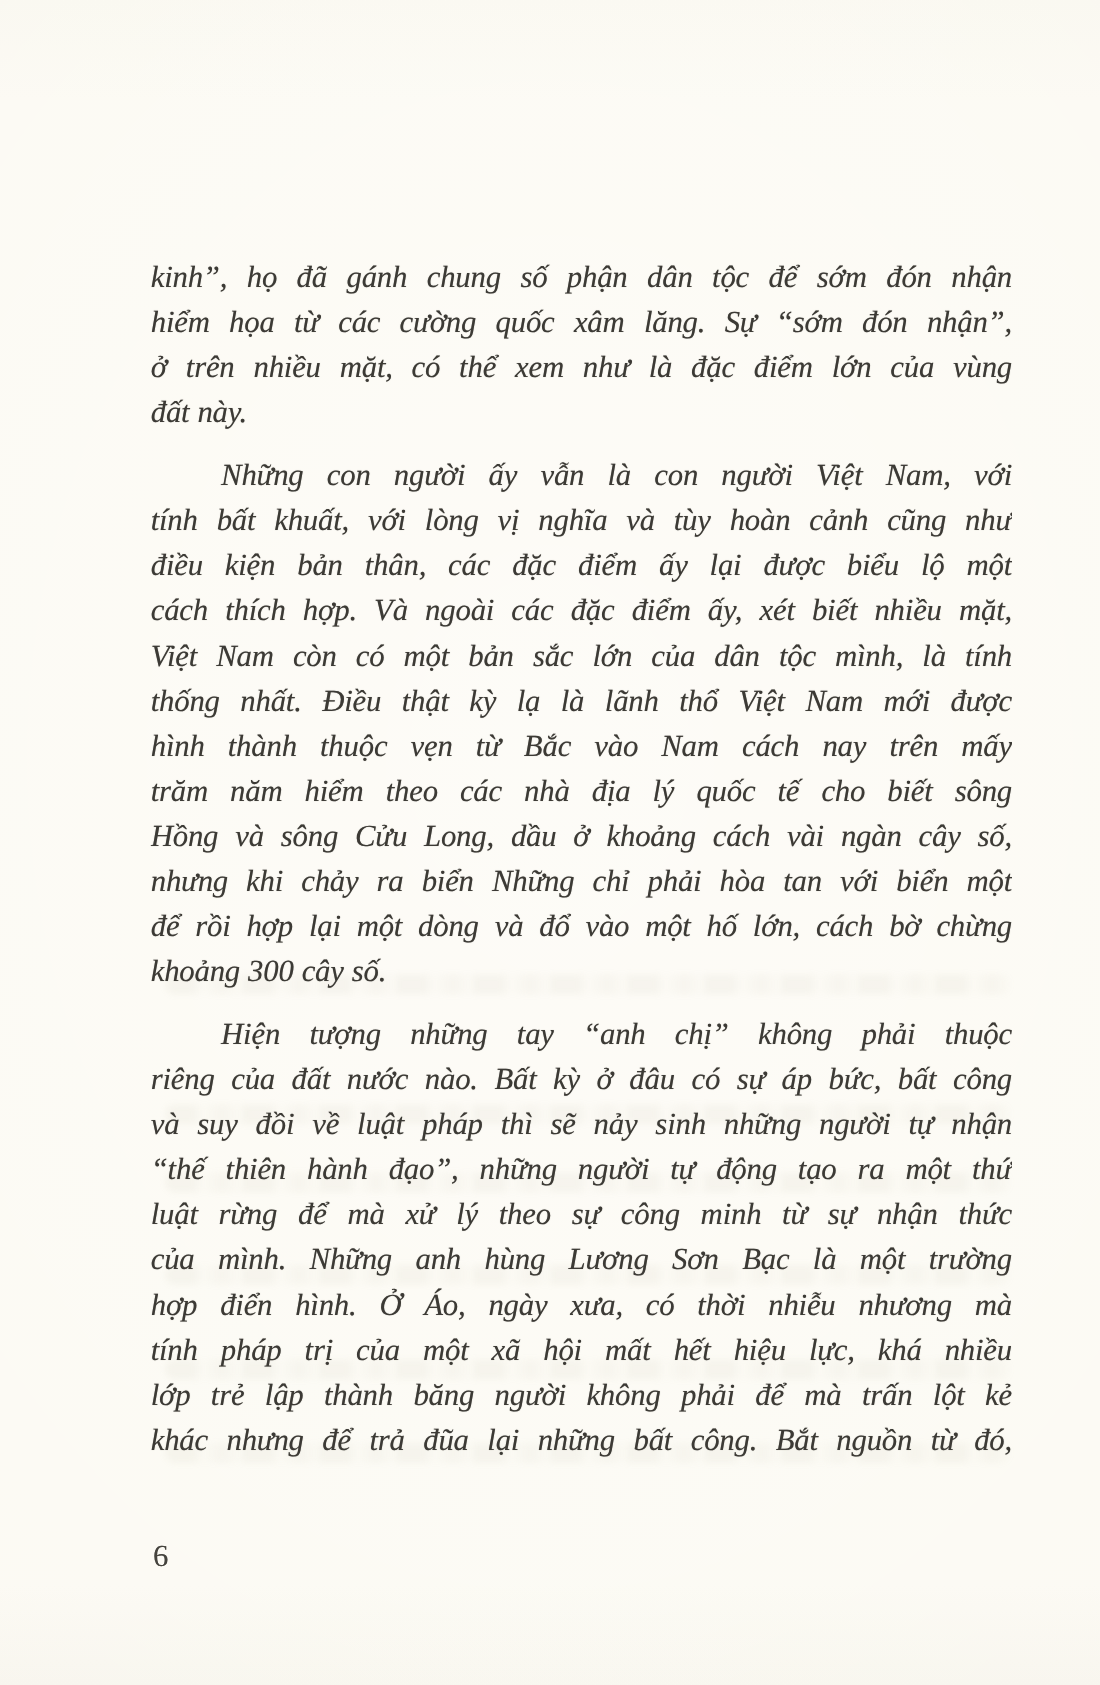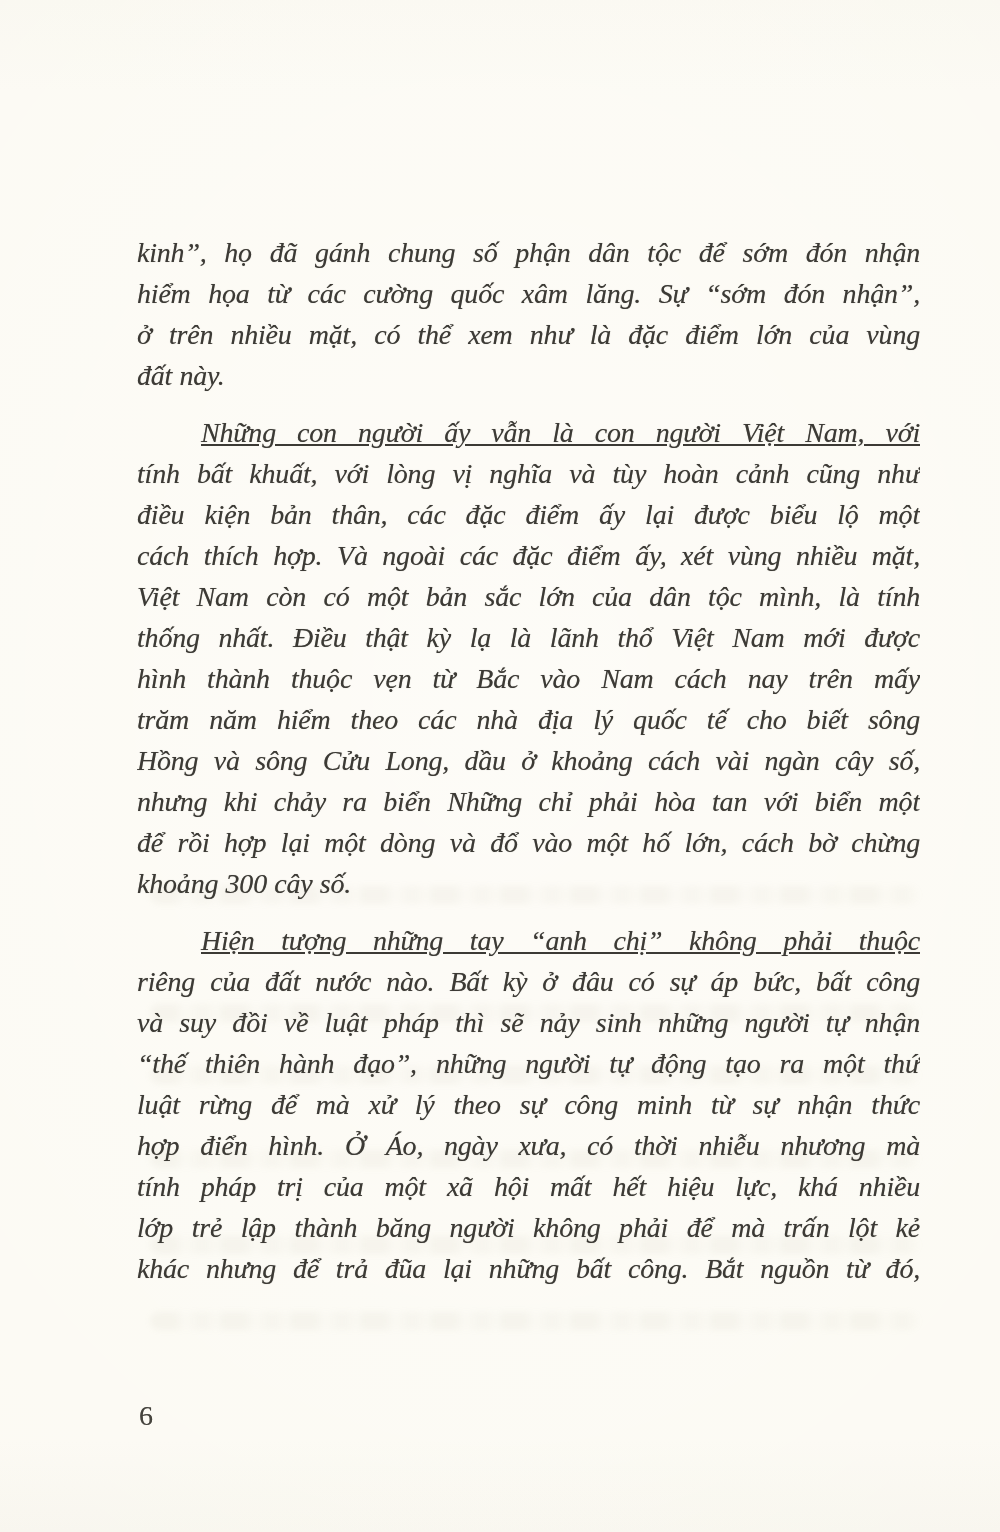--- a/index.html
+++ b/index.html
@@ -52,21 +52,21 @@
   .line {
     height: 41px;
     line-height: 41px;
     text-align: justify;
     text-align-last: justify;
     overflow: hidden;
     letter-spacing: -0.2px;
     word-spacing: 0.5px;
   }
   .line.endline { text-align-last: left; }
-  .line.indent { text-indent: 64px; text-decoration: underline; }
+  .line.indent { text-indent: 64px; }
   .page-number {
     position: absolute;
     left: 139px;
     top: 1396px;
     font-style: normal;
     font-size: 28px;
     line-height: 40px;
     color: #45433d;
     text-shadow: 0 0 0.6px rgba(62, 60, 54, 0.5);
   }
@@ -87,36 +87,37 @@
       <div class="paragraph">
         <div class="line">kinh”, họ đã gánh chung số phận dân tộc để sớm đón nhận</div>
         <div class="line">hiểm họa từ các cường quốc xâm lăng. Sự “sớm đón nhận”,</div>
         <div class="line">ở trên nhiều mặt, có thể xem như là đặc điểm lớn của vùng</div>
         <div class="line endline">đất này.</div>
       </div>
       <div class="paragraph">
         <div class="line indent">Những con người ấy vẫn là con người Việt Nam, với</div>
         <div class="line">tính bất khuất, với lòng vị nghĩa và tùy hoàn cảnh cũng như</div>
         <div class="line">điều kiện bản thân, các đặc điểm ấy lại được biểu lộ một</div>
-        <div class="line">cách thích hợp. Và ngoài các đặc điểm ấy, xét vùng nhiều mặt,</div>
+        <div class="line">cách thích hợp. Và ngoài các đặc điểm ấy, xét biết nhiều mặt,</div>
         <div class="line">Việt Nam còn có một bản sắc lớn của dân tộc mình, là tính</div>
         <div class="line">thống nhất. Điều thật kỳ lạ là lãnh thổ Việt Nam mới được</div>
         <div class="line">hình thành thuộc vẹn từ Bắc vào Nam cách nay trên mấy</div>
         <div class="line">trăm năm hiểm theo các nhà địa lý quốc tế cho biết sông</div>
         <div class="line">Hồng và sông Cửu Long, dầu ở khoảng cách vài ngàn cây số,</div>
         <div class="line">nhưng khi chảy ra biển Những chỉ phải hòa tan với biển một</div>
         <div class="line">để rồi hợp lại một dòng và đổ vào một hố lớn, cách bờ chừng</div>
         <div class="line endline">khoảng 300 cây số.</div>
       </div>
       <div class="paragraph">
         <div class="line indent">Hiện tượng những tay “anh chị” không phải thuộc</div>
         <div class="line">riêng của đất nước nào. Bất kỳ ở đâu có sự áp bức, bất công</div>
         <div class="line">và suy đồi về luật pháp thì sẽ nảy sinh những người tự nhận</div>
         <div class="line">“thế thiên hành đạo”, những người tự động tạo ra một thứ</div>
         <div class="line">luật rừng để mà xử lý theo sự công minh từ sự nhận thức</div>
+        <div class="line">của mình. Những anh hùng Lương Sơn Bạc là một trường</div>
         <div class="line">hợp điển hình. Ở Áo, ngày xưa, có thời nhiễu nhương mà</div>
         <div class="line">tính pháp trị của một xã hội mất hết hiệu lực, khá nhiều</div>
         <div class="line">lớp trẻ lập thành băng người không phải để mà trấn lột kẻ</div>
         <div class="line">khác nhưng để trả đũa lại những bất công. Bắt nguồn từ đó,</div>
       </div>
     </div>
 
   <div class="page-number">6</div>
 </div>
 

